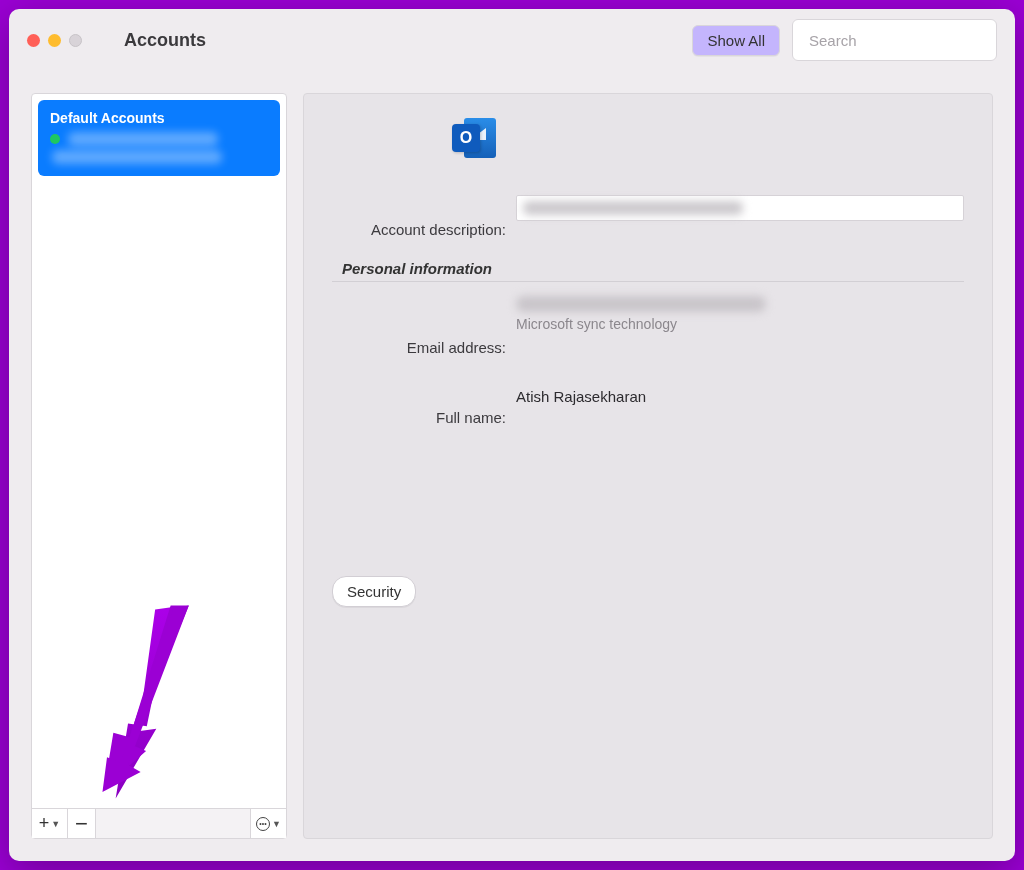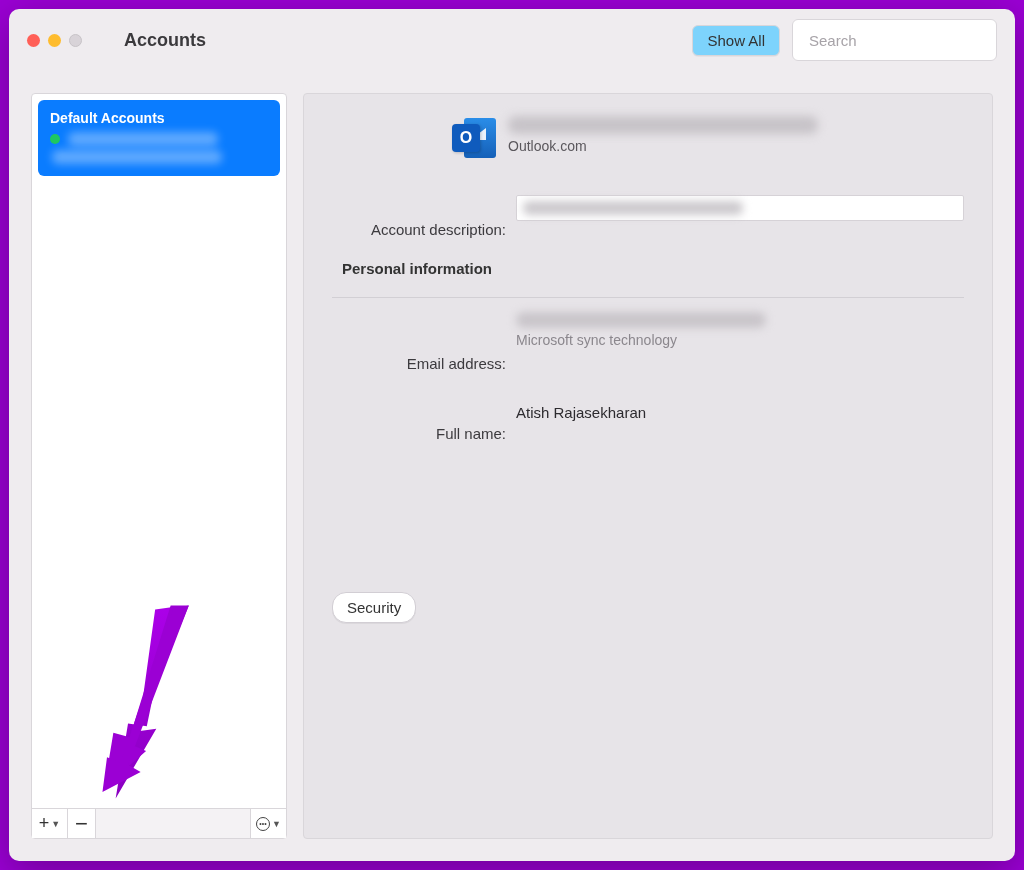--- a/index.html
+++ b/index.html
@@ -41,21 +41,21 @@
     color: #3b3a3d;
     margin-left: 34px;
   }
   .titlebar-right {
     margin-left: auto;
     display: flex;
     gap: 12px;
     align-items: center;
   }
   .btn-showall {
-    background: #7dd3fc;
+    background: #c4b5fd;
     border: 1px solid #d9d6da;
     border-radius: 6px;
     padding: 6px 14px;
     font-size: 15px;
     color: #333;
     cursor: pointer;
     box-shadow: 0 1px 0 rgba(0,0,0,0.04);
   }
   .searchbox {
     display: flex;
@@ -177,22 +177,22 @@
 
   .form { display:flex; flex-direction:column; gap:10px; }
   .form-row { display:flex; align-items:center; gap:10px; }
   .form-label { width:174px; text-align:right; font-size:15px; color:#3c3a3e;margin-top:43px; }
   .input-text {
     flex:1; height:26px; background:#fff; border:1px solid #d6d2d7; border-radius:2px;
     font-size:14px; padding:0 6px; display:flex; align-items:center;
   }
   .input-text .blurv { height:14px; width:220px; background:#ccc9cd; filter:blur(4px); border-radius:6px; }
   .section-title {
-    font-size:15px; font-weight:700; color:#333; padding:6px 0 20px 10px;
-    border-bottom:1px solid #d2cfd4; margin:6px 0 4px 0;
+    font-size:15px; font-weight:700; color:#333; padding:6px 0 4px 10px;
+    border-bottom:1px solid #d2cfd4; margin:6px 0 4px 0;font-style:italic;
   }
   .value-plain { font-size:15px; color:#2d2b2f; }
   .value-blur { height:16px; width:250px; background:#c9c5ca; filter:blur(4px); border-radius:8px; }
   .value-sub { font-size:14px; color:#8b878d; margin-top:4px; }
   .btn-security {
     align-self:flex-start;
     margin-top:150px;
     background:#fff;
     border:1px solid #d2ced4;
     border-radius:14px;
@@ -268,24 +268,20 @@
       </div>
     </div>
 
     <div class="detail">
 
       <div class="acc-header">
         <div class="outlook-icon">
           <div class="back"></div>
           <div class="front">O</div>
         </div>
-        <div class="acc-head-text">
-          <div class="acc-head-email"></div>
-          <div class="acc-head-sub">Outlook.com</div>
-        </div>
       </div>
 
       <div class="form">
         <div class="form-row">
           <div class="form-label">Account description:</div>
           <div class="input-text">
             <div class="blurv"></div>
           </div>
         </div>
 

